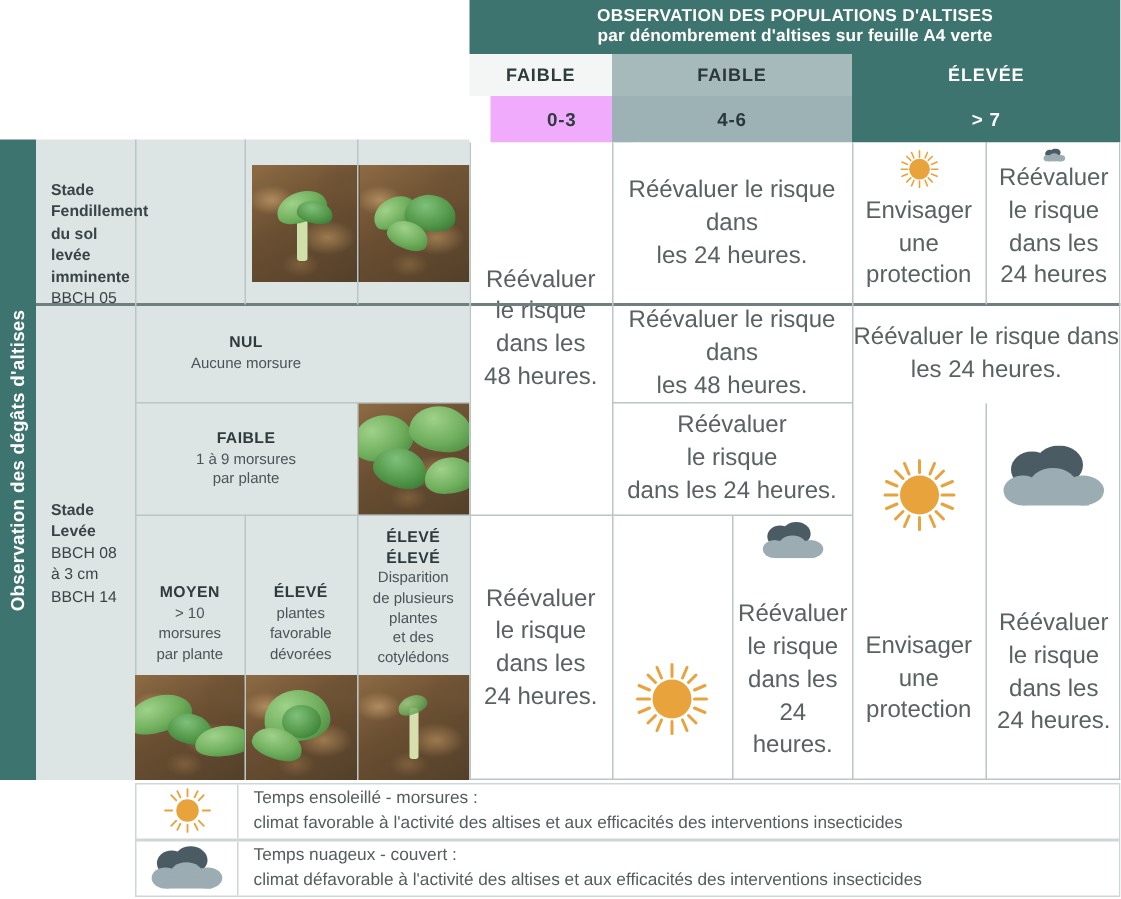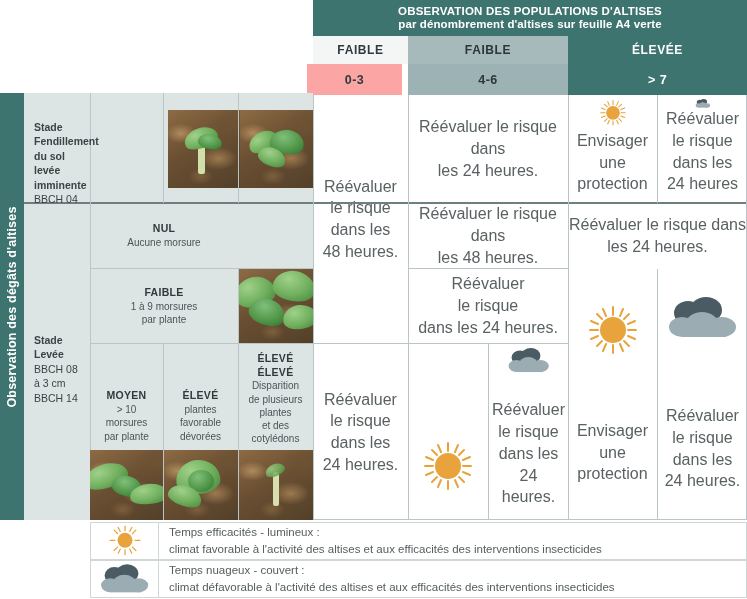--- a/index.html
+++ b/index.html
@@ -32,21 +32,21 @@
   }
   .colhdr.faible  { left: 313px; width: 95px;  background: #f4f6f6; color: #2e3b3c; }
   .colhdr.moyenne { left: 408px; width: 160px; background: #a6babc; color: #2b3738; }
   .colhdr.elevee  { left: 568px; width: 179px; background: #3e7470; color: #ffffff; }
 
   .colval {
     height: 31px; top: 64px;
     display: flex; align-items: center; justify-content: center;
     font-size: 12.5px; font-weight: bold; letter-spacing: .5px;
   }
-  .colval.faible  { left: 307px; width: 95px;  background: #fca5a5; color: #2e3b3c; }
+  .colval.faible  { left: 327px; width: 95px;  background: #f0abfc; color: #2e3b3c; }
   .colval.moyenne { left: 408px; width: 160px; background: #9cb2b4; color: #2b3738; }
   .colval.elevee  { left: 568px; width: 179px; background: #3e7470; color: #ffffff; }
 
   
   .vbar {
     left: 0; top: 93px; width: 24px; height: 427px;
     background: #3e7470;
   }
   .vbar span {
     display: block;
@@ -168,21 +168,21 @@
   <div class="abs gridline" style="left:90px; top:93px; width:1px; height:427px;"></div>
   <div class="abs gridline" style="left:163px; top:343px; width:1px; height:177px;"></div>
   <div class="abs gridline" style="left:238px; top:268px; width:1px; height:252px;"></div>
   <div class="abs gridline" style="left:163px; top:93px; width:1px; height:110px;"></div>
   <div class="abs gridline" style="left:238px; top:93px; width:1px; height:110px;"></div>
 
   <div class="abs stagebox" style="left:24px; top:112px; width:66px;">
     <div><b>Stade</b></div>
     <div><b>Fendillement du sol</b></div>
     <div><b>levée imminente</b></div>
-    <div>BBCH 04</div>
+    <div>BBCH 05</div>
   </div>
   <div class="abs stagebox" style="left:24px; top:325px; width:66px;">
     <div><b>Stade</b></div>
     <div><b>Levée</b></div>
     <div>BBCH 08</div>
     <div>à 3 cm</div>
     <div>BBCH 14</div>
   </div>
 
   <div class="abs dmgcell" style="left:90px; top:203px; width:148px; height:65px;">
@@ -423,21 +423,21 @@
           <line x1="15" y1="39" x2="20" y2="34"></line>
           <line x1="42" y1="14" x2="47" y2="9"></line>
           <line x1="21" y1="5" x2="24" y2="11"></line>
           <line x1="38" y1="37" x2="41" y2="43"></line>
           <line x1="41" y1="5" x2="38" y2="11"></line>
           <line x1="24" y1="37" x2="21" y2="43"></line>
         </g>
       </svg>
     </div>
     <div class="legtxt">
-      <div>Temps efficacités - lumineux :</div>
+      <div>Temps ensoleillé - morsures :</div>
       <div>climat favorable à l'activité des altises et aux efficacités des interventions insecticides</div>
     </div>
   </div>
 
   <div class="abs legrow" style="left:90px; top:560px; width:657px; height:38px;">
     <div class="legicon">
       <svg width="52" height="32" viewBox="0 0 74 42">
         <ellipse cx="22" cy="16" rx="14" ry="12" fill="#4b5b63"></ellipse>
         <ellipse cx="40" cy="13" rx="16" ry="13" fill="#4b5b63"></ellipse>
         <rect x="20" y="14" width="26" height="14" fill="#4b5b63"></rect>

